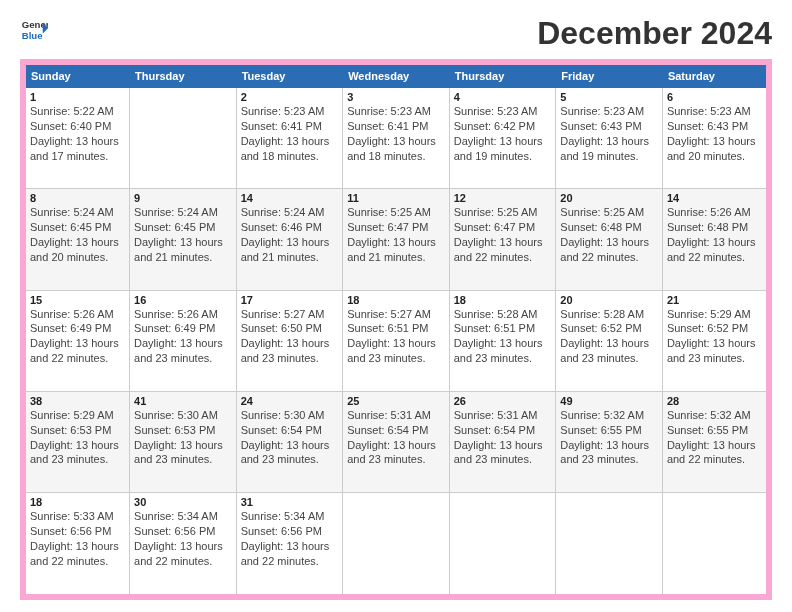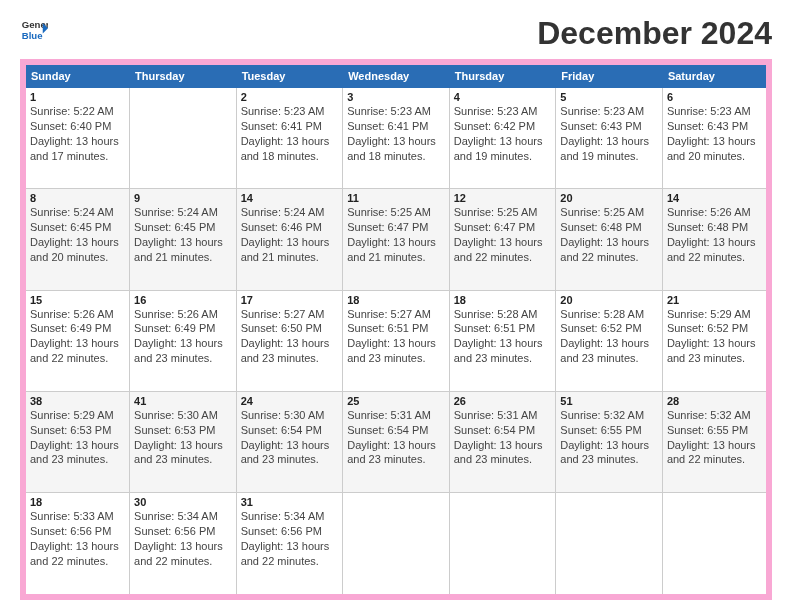--- a/index.html
+++ b/index.html
@@ -231,21 +231,21 @@
           </td>
           <td>
             <span class="day-num">25</span>
             <div class="day-info">Sunrise: 5:31 AM<br>Sunset: 6:54 PM<br>Daylight: 13 hours<br>and 23 minutes.</div>
           </td>
           <td>
             <span class="day-num">26</span>
             <div class="day-info">Sunrise: 5:31 AM<br>Sunset: 6:54 PM<br>Daylight: 13 hours<br>and 23 minutes.</div>
           </td>
           <td>
-            <span class="day-num">51</span>
+            <span class="day-num">49</span>
             <div class="day-info">Sunrise: 5:32 AM<br>Sunset: 6:55 PM<br>Daylight: 13 hours<br>and 23 minutes.</div>
           </td>
           <td>
             <span class="day-num">28</span>
             <div class="day-info">Sunrise: 5:32 AM<br>Sunset: 6:55 PM<br>Daylight: 13 hours<br>and 22 minutes.</div>
           </td>
         </tr>
         <tr class="row-odd">
           <td>
             <span class="day-num">18</span>

